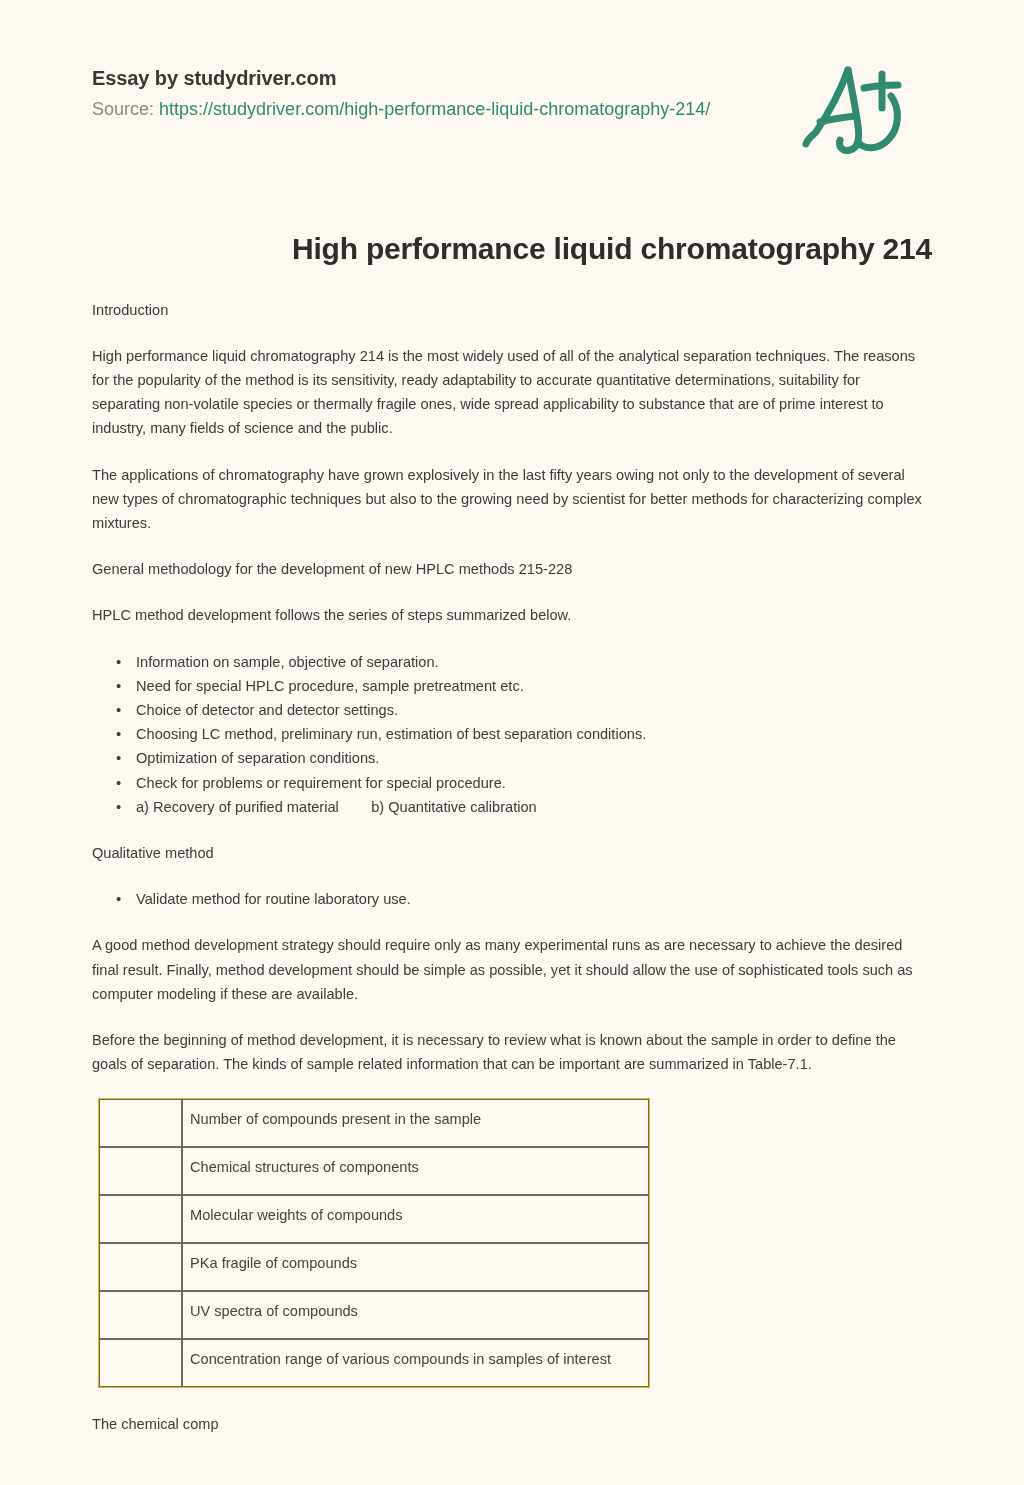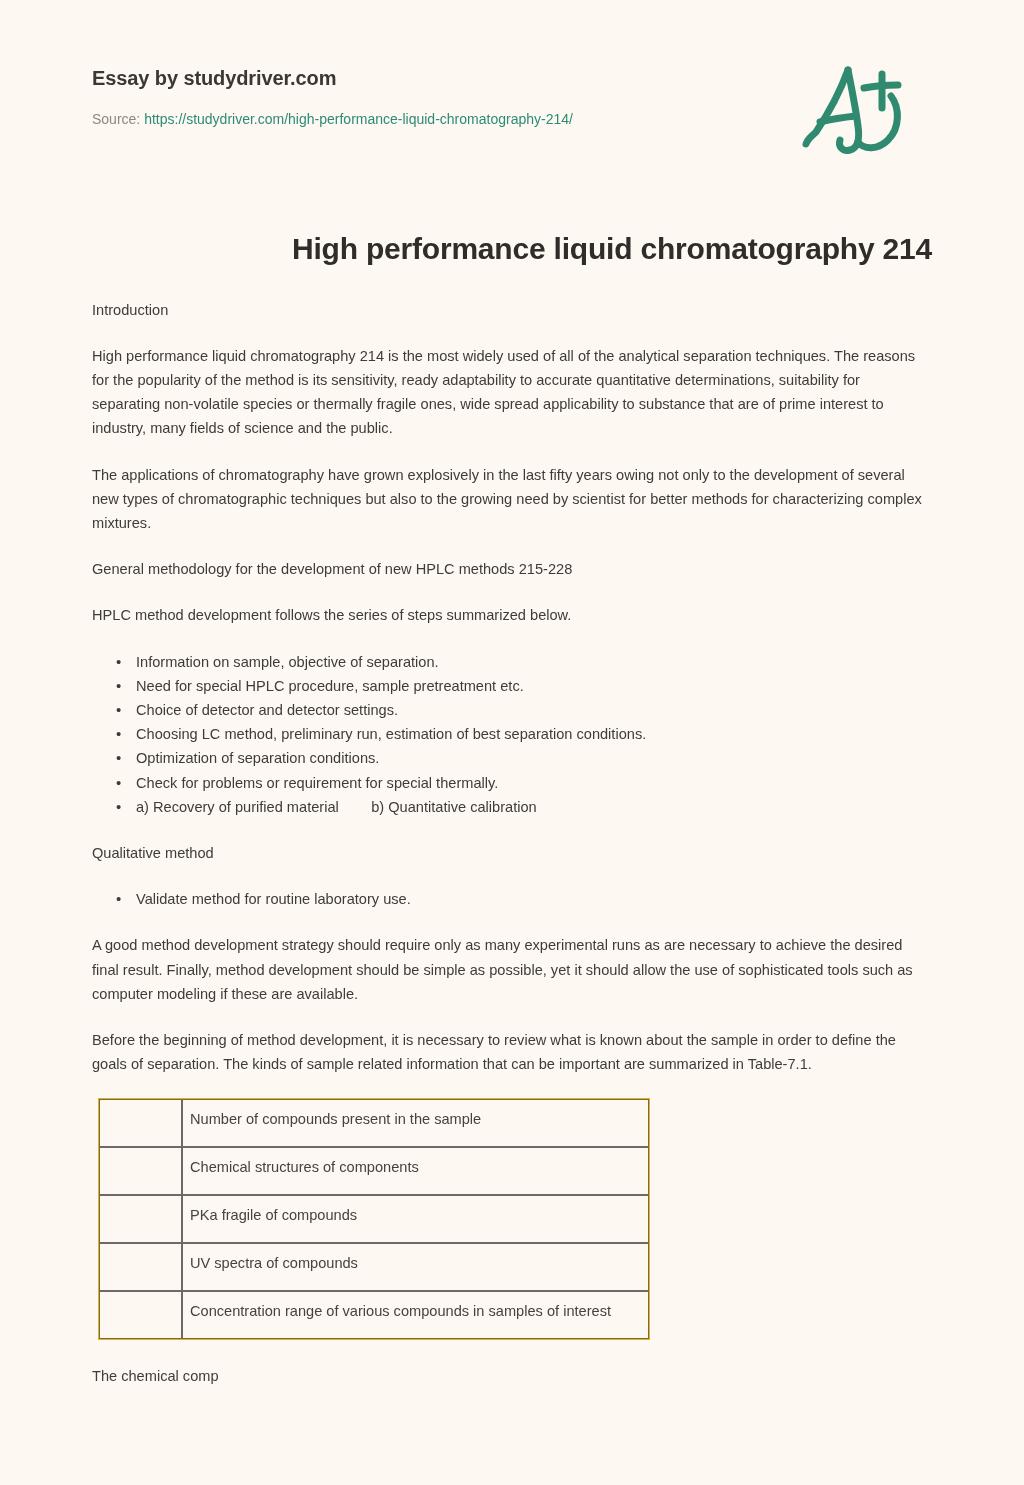--- a/index.html
+++ b/index.html
@@ -31,22 +31,22 @@
     box-sizing: border-box;
   }
   .brand-line {
     font-size: 20px;
     font-weight: bold;
     letter-spacing: -0.1px;
     color: #3b3734;
     line-height: 1.2;
   }
   .source-line {
-    margin-top: 20px;
-    font-size: 14px;
+    margin-top: 8px;
+    font-size: 18px;
     color: #8c8781;
     line-height: 1.3;
   }
   .source-link {
     color: #2e8b72;
     text-decoration: none;
   }
   .logo {
     position: absolute;
     right: 18px;
@@ -175,21 +175,21 @@
     <p>General methodology for the development of new HPLC methods 215-228</p>
 
     <p>HPLC method development follows the series of steps summarized below.</p>
 
     <ul>
       <li>Information on sample, objective of separation.</li>
       <li>Need for special HPLC procedure, sample pretreatment etc.</li>
       <li>Choice of detector and detector settings.</li>
       <li>Choosing LC method, preliminary run, estimation of best separation conditions.</li>
       <li>Optimization of separation conditions.</li>
-      <li>Check for problems or requirement for special thermally.</li>
+      <li>Check for problems or requirement for special procedure.</li>
       <li>a) Recovery of purified material        b) Quantitative calibration</li>
     </ul>
 
     <p>Qualitative method</p>
 
     <ul>
       <li>Validate method for routine laboratory use.</li>
     </ul>
 
     <p>A good method development strategy should require only as many experimental runs as are necessary to achieve the desired final result. Finally, method development should be simple as possible, yet it should allow the use of sophisticated tools such as computer modeling if these are available.</p>
@@ -201,20 +201,24 @@
         <tr>
           <td class="c-blank"></td>
           <td class="c-text">Number  of compounds present in the sample</td>
         </tr>
         <tr>
           <td class="c-blank"></td>
           <td class="c-text">Chemical structures of components</td>
         </tr>
         <tr>
           <td class="c-blank"></td>
+          <td class="c-text">Molecular weights of compounds</td>
+        </tr>
+        <tr>
+          <td class="c-blank"></td>
           <td class="c-text">PKa fragile of compounds</td>
         </tr>
         <tr>
           <td class="c-blank"></td>
           <td class="c-text">UV spectra of compounds</td>
         </tr>
         <tr>
           <td class="c-blank"></td>
           <td class="c-text">Concentration range of various compounds in samples of interest</td>
         </tr>

